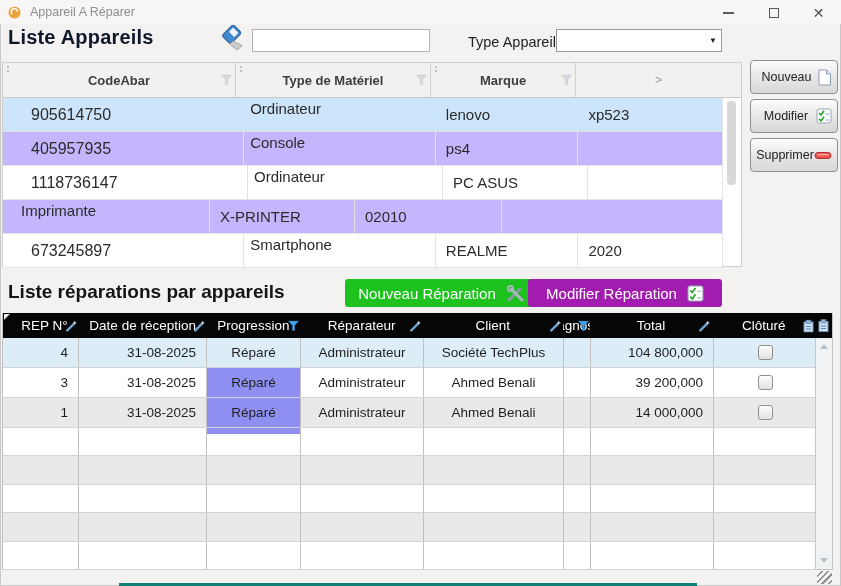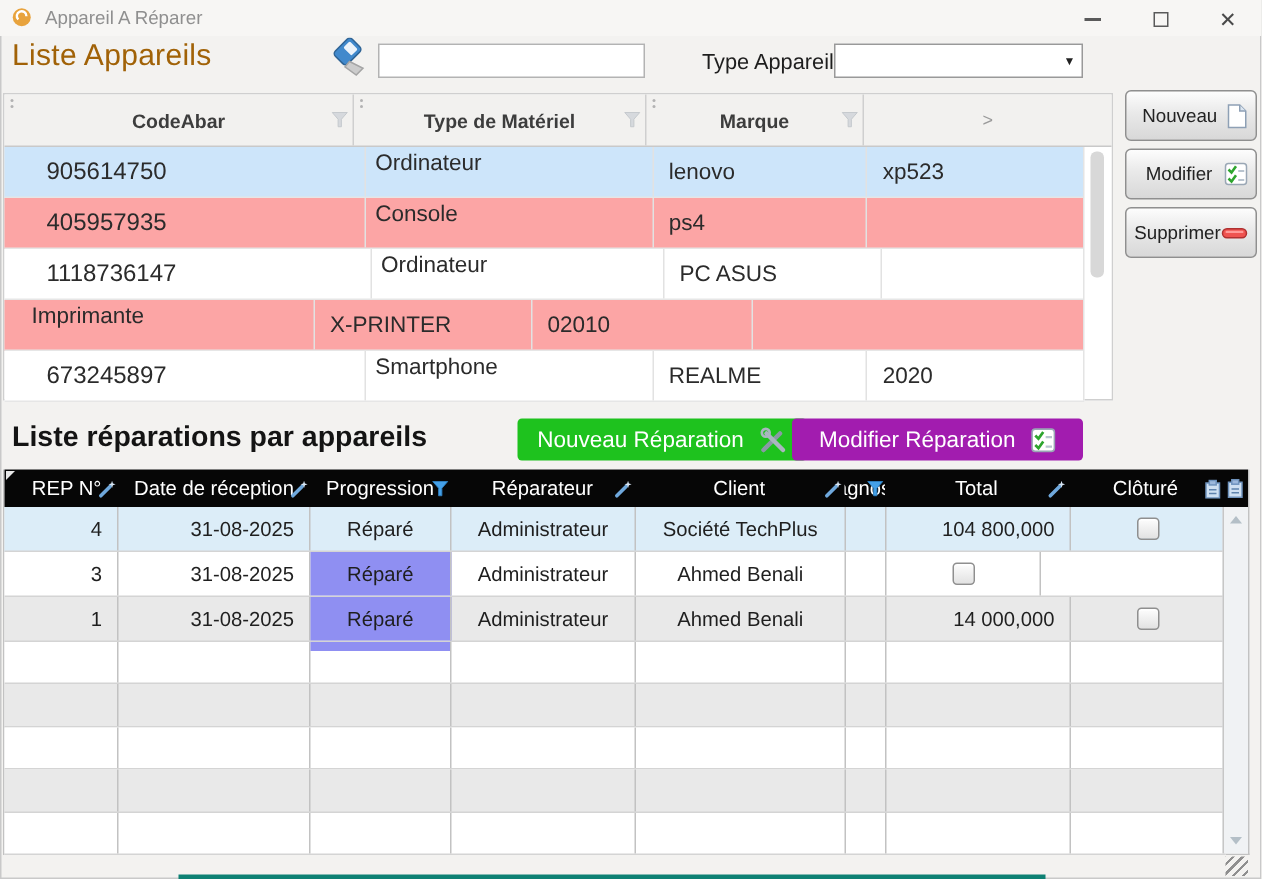--- a/index.html
+++ b/index.html
@@ -11,39 +11,39 @@
   .titlebar { position:absolute; left:0; top:0; width:100%; height:24px; background:#f7f6f4; }
   .app-icon { position:absolute; left:8px; top:5px; width:13px; height:13px; }
   .title-text { position:absolute; left:30px; top:5px; font-size:12.5px; color:#8f8f8f; }
   .win-controls { position:absolute; right:0; top:0; height:26px; display:flex; }
   .wc { width:45px; height:26px; display:flex; align-items:center; justify-content:center; cursor:default; }
   .wc-min { width:11px; height:2px; background:#5a5a5a; }
   .wc-max { width:10px; height:10px; border:1.5px solid #5a5a5a; }
   .wc-x { font-size:14px; color:#4a4a4a; line-height:1; }
 
   
-  .h1 { position:absolute; left:8px; top:26px; font-size:20px; font-weight:400; color:#a16207; letter-spacing:.2px; }
+  .h1 { position:absolute; left:8px; top:26px; font-size:20px; font-weight:700; color:#0f172a; letter-spacing:.2px; }
   .scanner { position:absolute; left:218px; top:25px; }
   .search-input { position:absolute; left:252px; top:29px; width:178px; height:23px; border:1px solid #b3b3b3; background:#fff; font-size:13px; padding:0 5px; outline:none; }
   .type-label { position:absolute; left:468px; top:34px; font-size:14.5px; color:#1e1e1e; }
   .combo { position:absolute; left:556px; top:29px; width:166px; height:23px; background:#fff; border:1px solid #999; display:flex; align-items:center; }
   .combo-value { flex:1; font-size:13px; padding-left:5px; color:#222; }
   .combo-arrow { width:16px; font-size:8px; color:#222; text-align:center; }
 
   
   .grid1 { position:absolute; left:2px; top:62px; width:740px; height:205px; background:#fff; border:1px solid #cfcfcf; }
   .g1-header { display:flex; height:35px; background:#f2f1ef; border-bottom:1px solid #c9c9c9; }
   .g1h-cell { position:relative; display:flex; align-items:center; justify-content:center; border-right:1px solid #cfcfcf; font-size:13px; font-weight:700; color:#3d3d3d; }
   .g1h-cell.last { border-right:none; }
   .g1h-more { flex:1; display:flex; align-items:center; justify-content:center; color:#9a9a9a; font-size:12px; }
   .dots { position:absolute; left:4px; top:3px; width:2px; height:2px; background:#b2b2b2; border-radius:50%; box-shadow:0 4px 0 #b2b2b2; }
   .g1h-funnel { position:absolute; right:3px; top:50%; transform:translateY(-50%); line-height:0; }
   .g1-body { width:720px; }
   .g1-row { display:flex; height:34px; border-bottom:1px solid #e6e6e6; background:#fff;padding-left:12px; }
-  .g1-row.alt { background:#fca5a5; }
+  .g1-row.alt { background:#c4b5fd; }
   .g1-row.sel { background:#cde5fa; }
   .g1-cell { border-right:1px solid #e2e2e2; font-size:15px; color:#2b2b2b; display:flex; align-items:center; overflow:hidden; white-space:nowrap; }
   .g1-cell.c0 { padding-left:16px; font-size:16px; }
   .g1-cell.c1 { align-items:flex-start; padding:2px 0 0 6px; }
   .g1-cell.c2, .g1-cell.c3 { padding-left:10px; }
   .g1-scroll { position:absolute; right:0; top:35px; bottom:0; width:19px; background:#fff; border-left:1px solid #e4e4e4; }
   .g1-thumb { position:absolute; left:4px; top:3px; width:9px; height:84px; background:#d8d8d8; border-radius:4px; }
 
   
   .side-buttons { position:absolute; left:750px; top:60px; width:88px; }
@@ -320,20 +320,21 @@
             <span class="chk"></span>
           </div>
         </div>
         <div class="g2-row">
           <div class="g2-cell ar" style="width: 76px;">3</div>
           <div class="g2-cell ar" style="width: 128px;">31-08-2025</div>
           <div class="g2-cell ac purple" style="width: 94px;">Réparé</div>
           <div class="g2-cell ac" style="width: 123px;">Administrateur</div>
           <div class="g2-cell ac" style="width: 140px;">Ahmed Benali</div>
           <div class="g2-cell ac" style="width: 27px;"></div>
+          <div class="g2-cell ar" style="width: 123px;">39 200,000</div>
           <div class="g2-cell ac" style="width: 103px;">
             <span class="chk"></span>
           </div>
         </div>
         <div class="g2-row alt">
           <div class="g2-cell ar" style="width: 76px;">1</div>
           <div class="g2-cell ar" style="width: 128px;">31-08-2025</div>
           <div class="g2-cell ac purple" style="width: 94px;">Réparé</div>
           <div class="g2-cell ac" style="width: 123px;">Administrateur</div>
           <div class="g2-cell ac" style="width: 140px;">Ahmed Benali</div>

